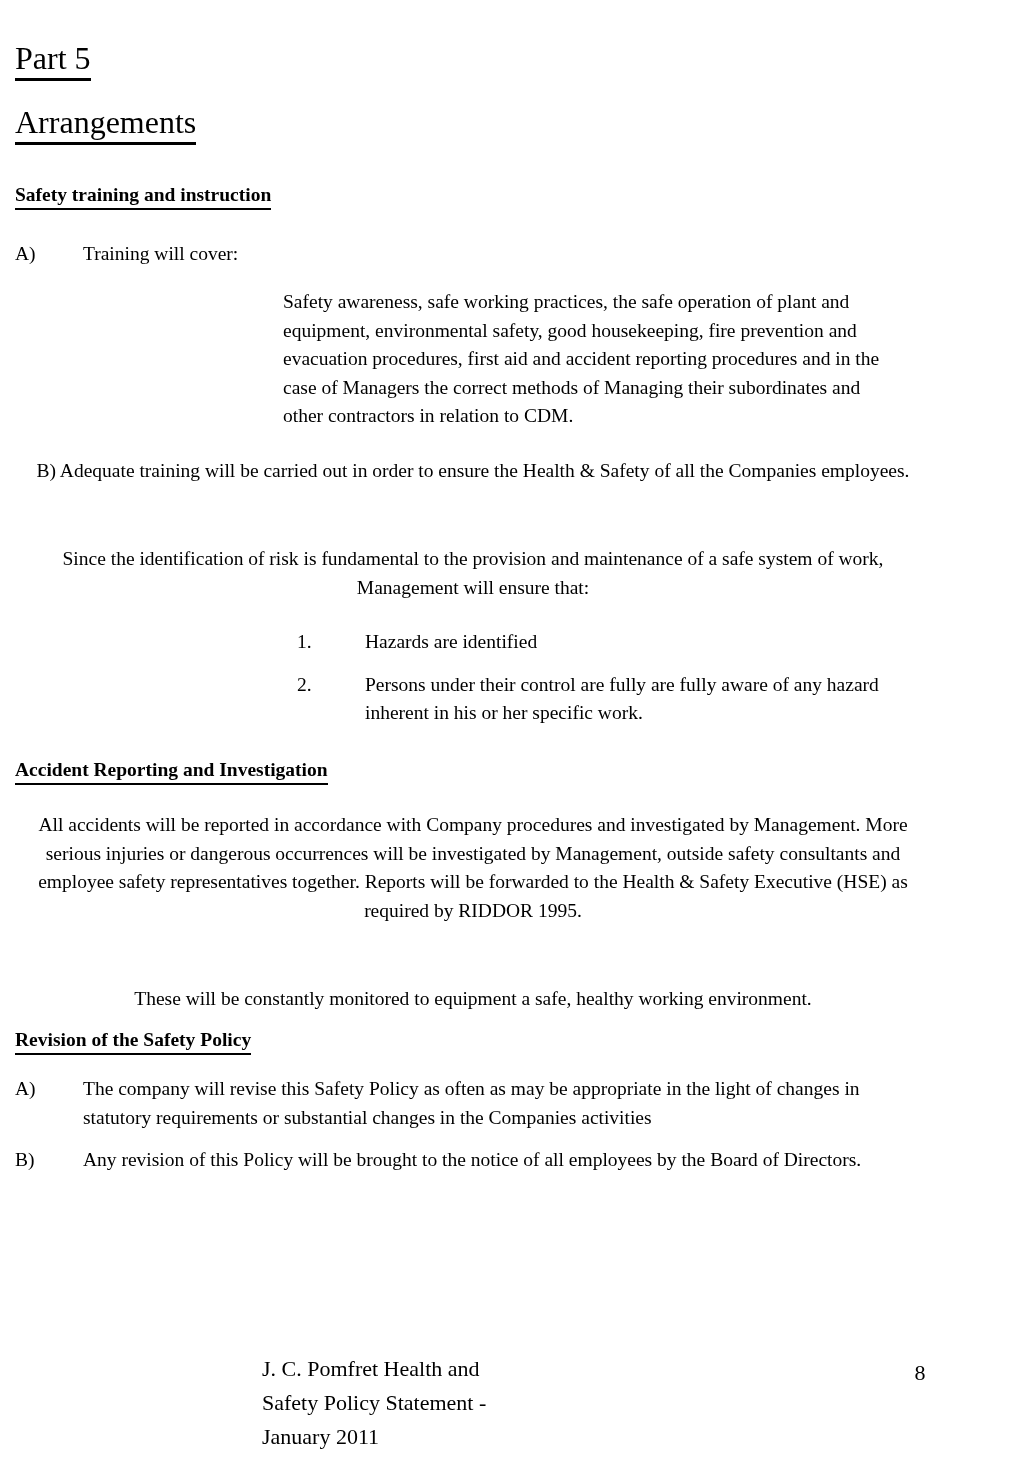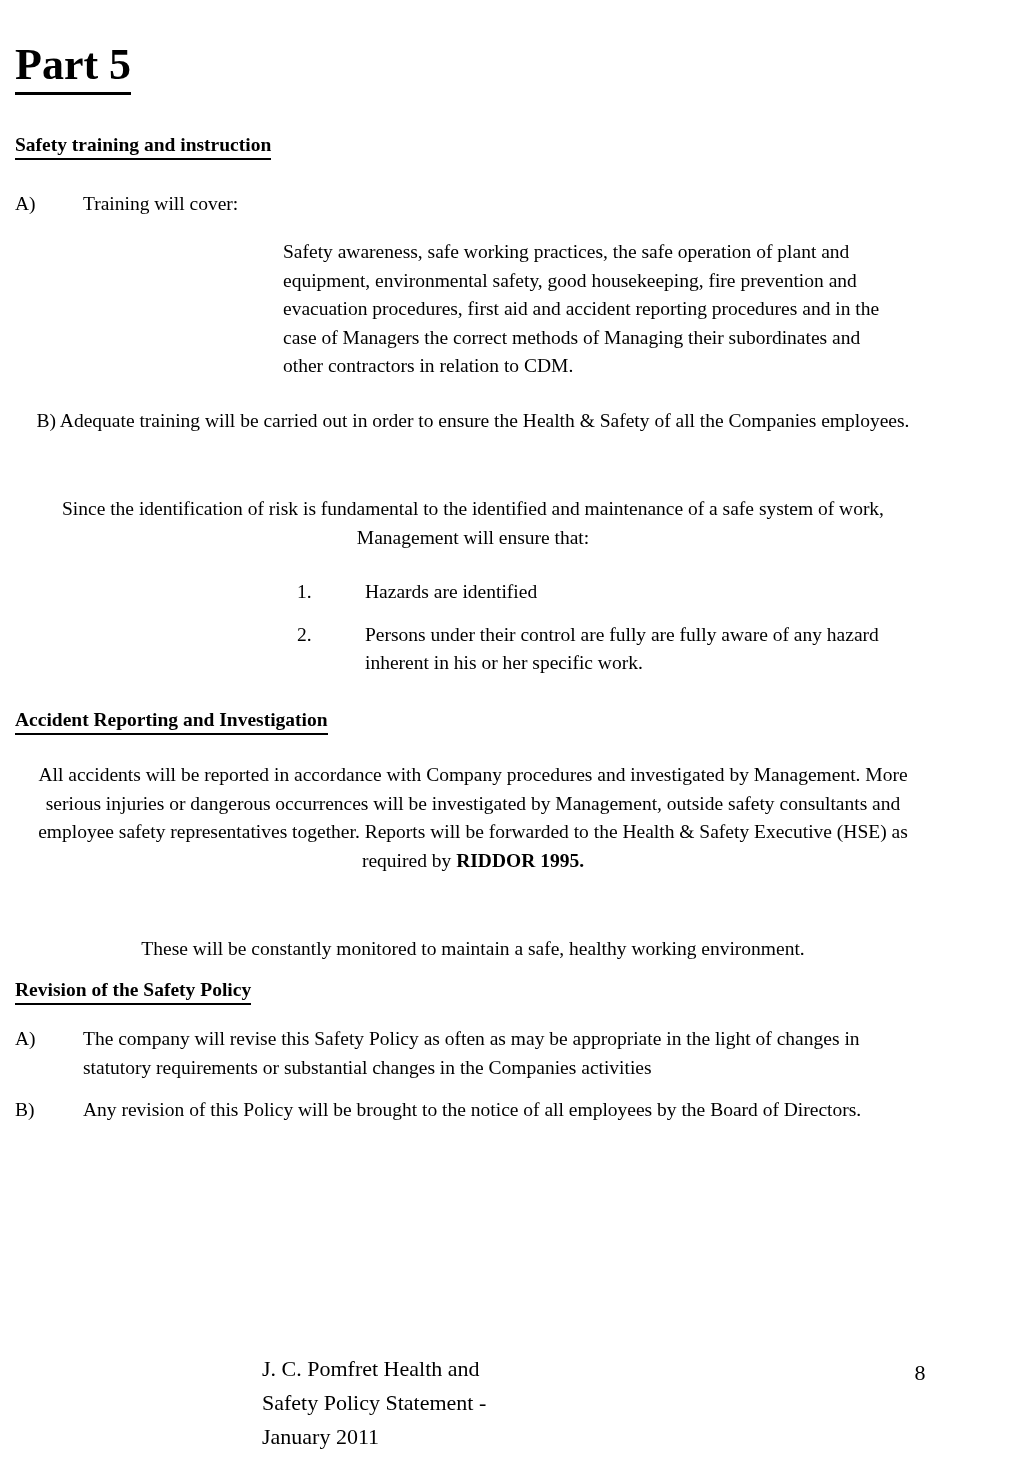--- a/index.html
+++ b/index.html
@@ -24,22 +24,22 @@
   }
   .content {
     position: absolute;
     left: 15px;
     top: 0;
     width: 916px;
   }
 
   
   .title {
-    font-size: 44px;
-    font-weight: bold;
+    font-size: 32px;
+    font-weight: normal;
     line-height: 1.15;
     letter-spacing: 0px;
   }
   .title .u {
     border-bottom: 3px solid #000;
     display: inline-block;
     padding-bottom: 1px;
   }
   .title-1 { margin-top: 30px; }
   .title-2 { margin-top: 23px; }
@@ -86,21 +86,21 @@
   
   .num-list {
     margin-left: 282px;
     width: 620px;
   }
   .num-list .row .marker {
     width: 68px;
     flex: 0 0 68px;
   }
 
-  b, .bold { font-weight: bold; }
+  b, .bold { font-weight: normal; }
 
   
   .sp-20 { height: 20px; }
   .sp-26 { height: 26px; }
   .sp-30 { height: 30px; }
   .sp-38 { height: 38px; }
   .sp-14 { height: 14px; }
   .sp-10 { height: 10px; }
 
   
@@ -133,20 +133,23 @@
 
 <div class="page">
   <div class="content">
 
     <div class="sp-10"></div>
 
     <div class="title title-1">
       <span class="u">Part 5</span>
     </div>
 
+    <div class="title title-2">
+      <span class="u">Arrangements</span>
+    </div>
 
     <div class="sp-38"></div>
 
     <div class="sec-head">
       <span class="u">Safety training and instruction</span>
     </div>
 
     <div class="sp-30"></div>
 
     <div class="row">
@@ -160,21 +163,21 @@
 
     <div class="sp-26"></div>
 
     <div class="para">B) Adequate training will be carried out in order to ensure the Health &amp; Safety of all the Companies employees.</div>
 
     <div class="sp-30"></div>
 
 
     <div class="sp-30"></div>
 
-    <div class="para">Since the identification of risk is fundamental to the identified and maintenance of a safe system of work, Management will ensure that:</div>
+    <div class="para">Since the identification of risk is fundamental to the provision and maintenance of a safe system of work, Management will ensure that:</div>
 
     <div class="sp-26"></div>
 
     <div class="num-list">
       <div class="row">
         <div class="marker">1.</div>
         <div class="body">Hazards are identified</div>
       </div>
       <div class="sp-14"></div>
       <div class="row">
@@ -191,21 +194,21 @@
 
     <div class="sp-26"></div>
 
     <div class="para"><span>All accidents will be reported in accordance with Company procedures and investigated by Management.  More serious injuries or dangerous occurrences will be investigated by Management, outside safety consultants and employee safety representatives together.  Reports will be forwarded to the Health &amp; Safety Executive (HSE) as required by </span><b>RIDDOR 1995.</b></div>
 
     <div class="sp-30"></div>
 
 
     <div class="sp-30"></div>
 
-    <div class="para">These will be constantly monitored to maintain a safe, healthy working environment.</div>
+    <div class="para">These will be constantly monitored to equipment a safe, healthy working environment.</div>
 
     <div class="sp-14"></div>
 
     <div class="sec-head">
       <span class="u">Revision of the Safety Policy</span>
     </div>
 
     <div class="sp-20"></div>
 
     <div class="row">

